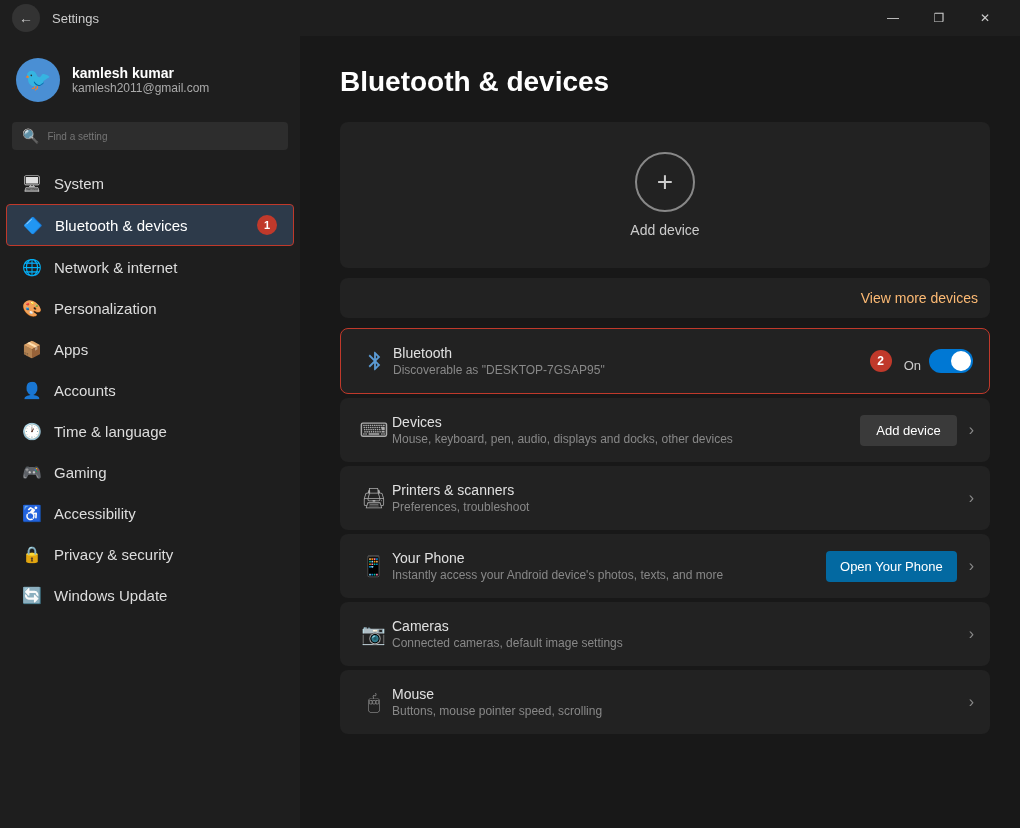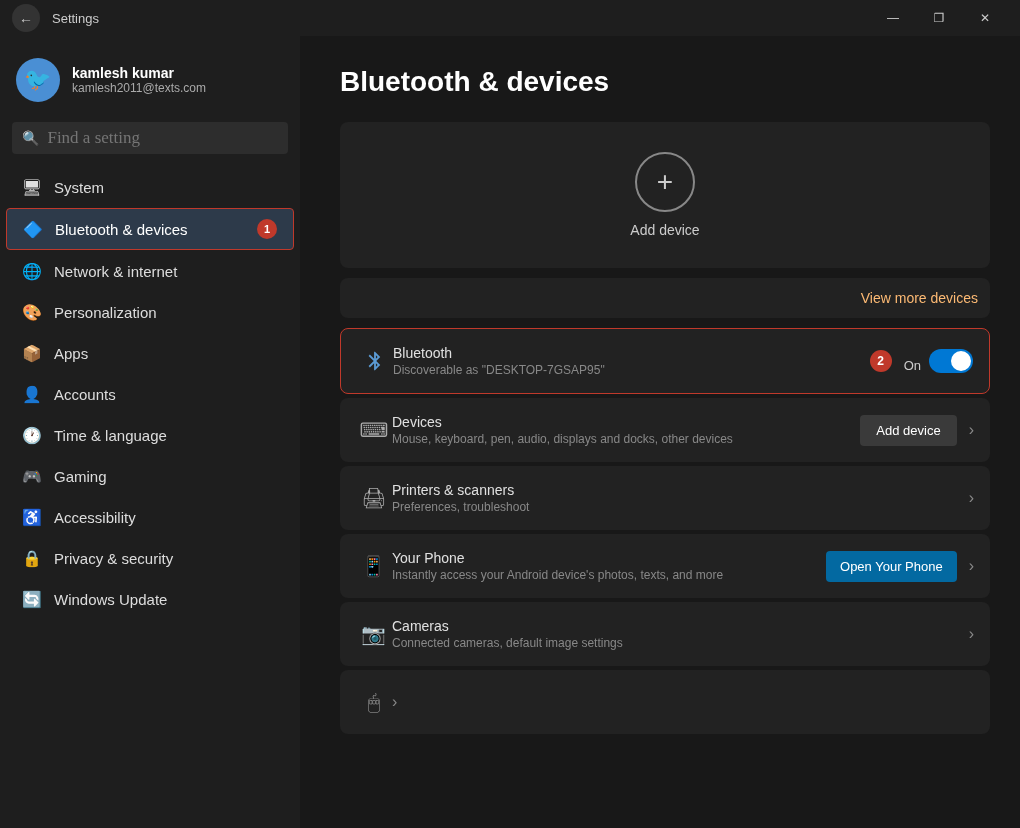--- a/index.html
+++ b/index.html
@@ -92,23 +92,22 @@
       background: #2d2d2d;
       border-radius: 4px;
       padding: 6px 10px;
       gap: 8px;
     }
     .search-box input {
       background: transparent;
       border: none;
       outline: none;
       color: #f9a8d4;
-      font-size: 17px;
+      font-size: 10px;
       flex: 1;
-      font-family: Liberation Serif, serif;
     }
     .search-icon { color: #888; font-size: 14px; }
     .nav-items { flex: 1; overflow-y: auto; }
     .nav-item {
       display: flex;
       align-items: center;
       padding: 10px 16px;
       cursor: pointer;
       gap: 12px;
       border-radius: 4px;
@@ -292,21 +291,21 @@
 <div class="main-layout">
 
   <div class="sidebar">
 
     <div class="user-section">
       <div class="avatar">
         <span>🐦</span>
       </div>
       <div class="user-info">
         <span class="user-name">kamlesh kumar</span>
-        <span class="user-email">kamlesh2011@texts.com</span>
+        <span class="user-email">kamlesh2011@gmail.com</span>
       </div>
     </div>
 
     <div class="search-box">
       <span class="search-icon">🔍</span>
       <input type="text" placeholder="Find a setting" style="">
     </div>
 
     <div class="nav-items">
 
@@ -450,18 +449,22 @@
         <div class="row-subtitle">Connected cameras, default image settings</div>
       </div>
       <div class="row-right">
         <span class="chevron">›</span>
       </div>
     </div>
 
     
     <div class="section-row">
       <div class="row-icon">🖱</div>
+      <div class="row-text">
+        <div class="row-title">Mouse</div>
+        <div class="row-subtitle">Buttons, mouse pointer speed, scrolling</div>
+      </div>
       <div class="row-right">
         <span class="chevron">›</span>
       </div>
     </div>
   </div>
 </div>
 
 </body></html>

